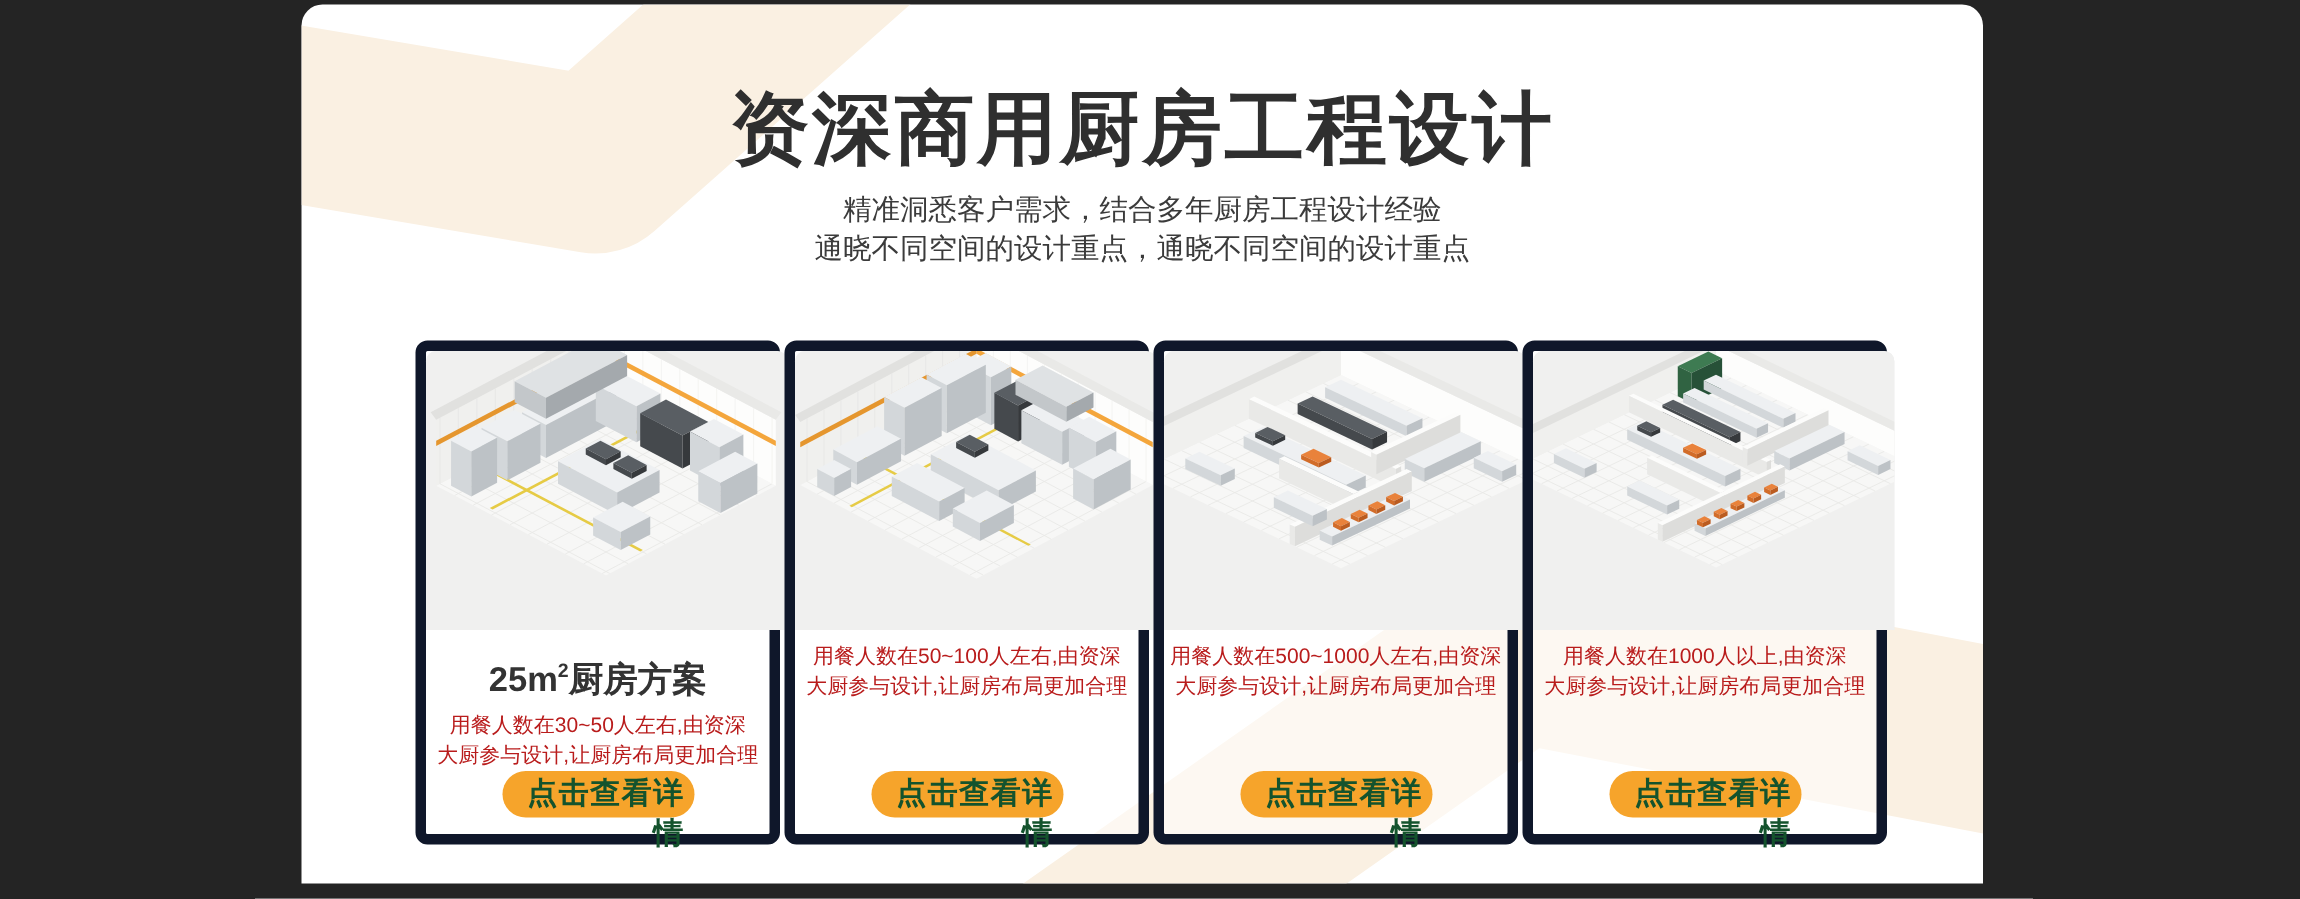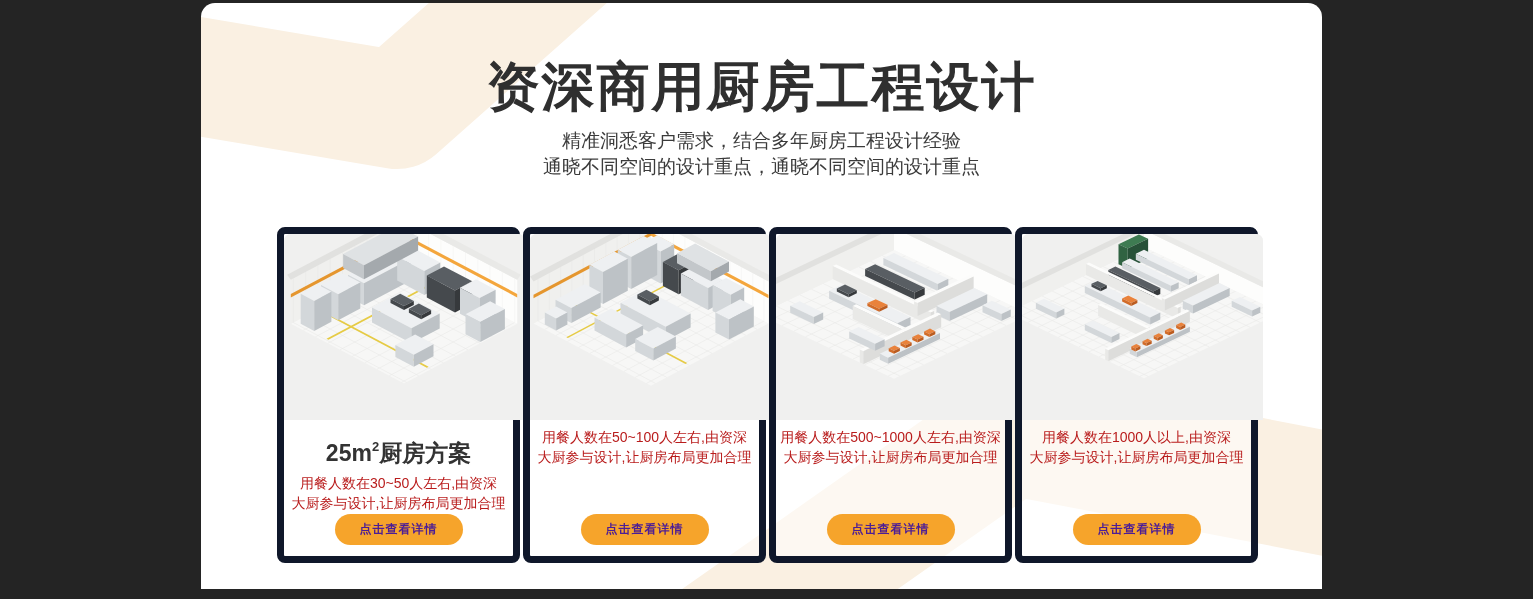--- a/index.html
+++ b/index.html
@@ -14,22 +14,22 @@
   p.sub{margin:0 0 5px;font-size:19px;line-height:21px;color:#3b3b3b;font-weight:500;}
   .cards{position:absolute;left:76px;top:224px;z-index:2;display:flex;gap:3px;}
   .card{box-sizing:border-box;width:243px;height:336px;border:7px solid #0f172a;border-radius:8px;
         background:rgba(255,255,255,0.55);text-align:center;position:relative;cursor:pointer;}
   .thumb{width:241px;height:186px;border-radius:7px 7px 0 0;overflow:hidden;background:#f0f0ef;}
   .thumb svg{display:block;width:241px;height:186px;}
   h3.ctitle{margin:15px 0 0;font-size:23px;line-height:26px;font-weight:700;color:#333333;}
   h3.ctitle sup{font-size:13px;font-weight:700;position:relative;top:-1px;}
   p.desc{margin:7px 2px 0;font-size:14px;line-height:20px;color:#b91c1c;}
   button.cta{position:absolute;left:50%;transform:translateX(-50%);bottom:11px;width:128px;height:31px;
-             border:none;border-radius:16px;background:#f6a42b;color:#4c1d95;font-size:12px;font-weight:700;
-             font-family:inherit;cursor:pointer;letter-spacing:1px;}
+             border:none;border-radius:16px;background:#f6a42b;color:#14532d;font-size:20px;font-weight:700;
+             font-family:inherit;cursor:pointer;letter-spacing:1px;text-align:right;}
 </style>
 </head>
 <body>
 
 <div class="stage">
   <div class="panel">
 
     <svg class="decor" width="1121" height="586" viewBox="0 0 1121 586" aria-hidden="true">
       <polyline points="-70,62 196,107 450,-118" fill="none" stroke="#faf0e2" stroke-width="118" stroke-linecap="round" stroke-linejoin="round"></polyline>
       <polyline points="505,645 811,430 1165,498" fill="none" stroke="#faf0e2" stroke-width="124" stroke-linecap="round" stroke-linejoin="round"></polyline>

